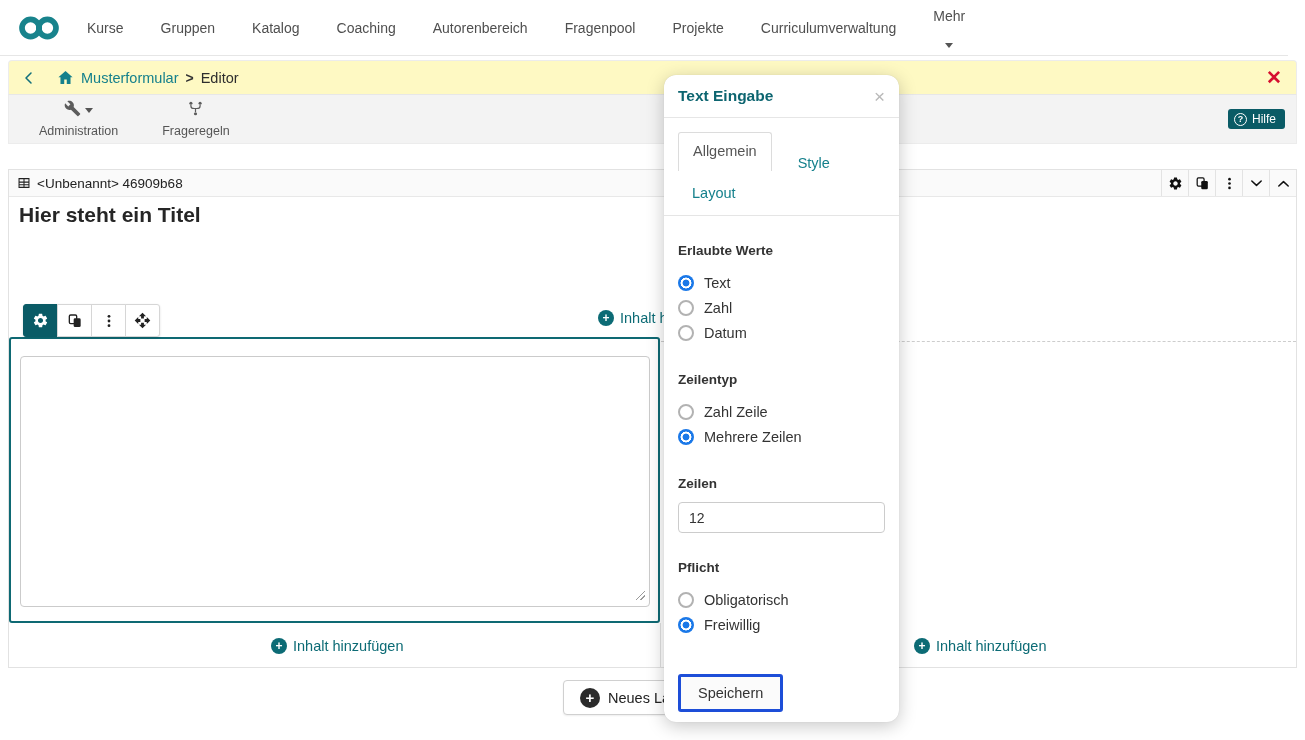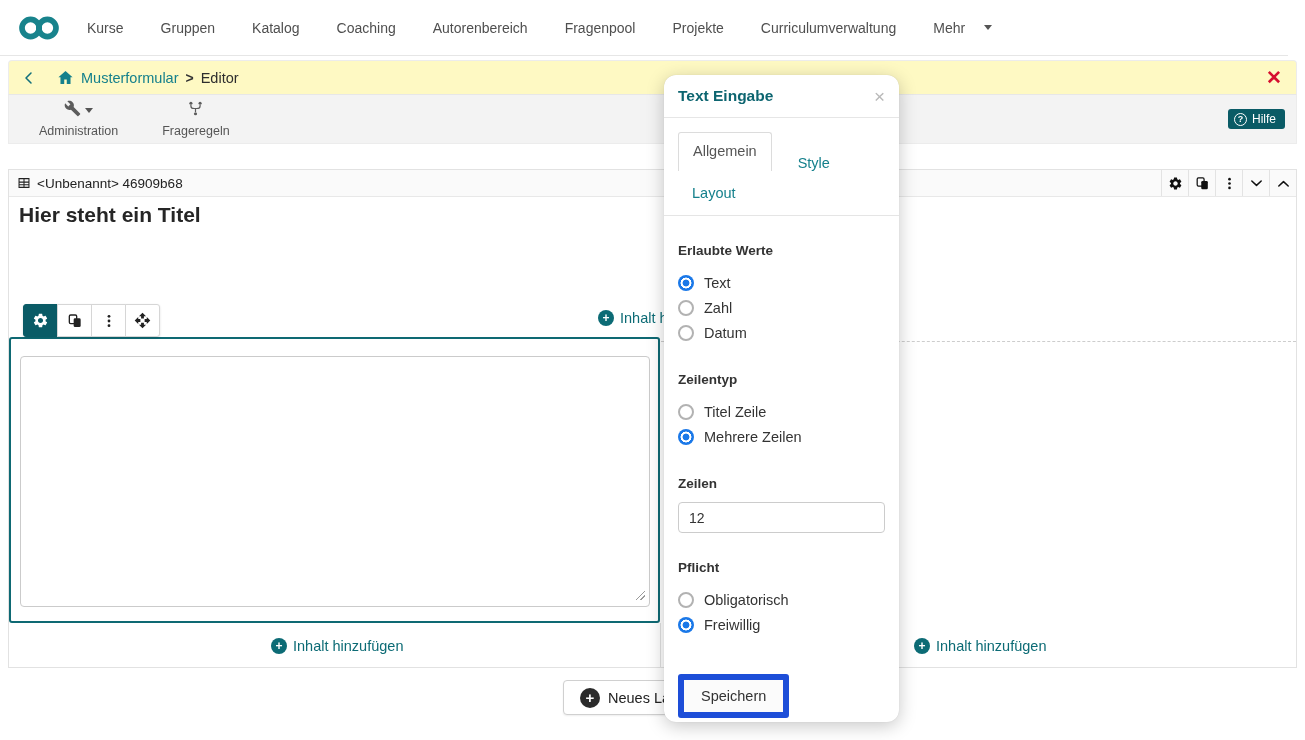--- a/index.html
+++ b/index.html
@@ -4,21 +4,21 @@
 <style>
   * { margin:0; padding:0; box-sizing:border-box; }
   html,body { width:1305px; height:740px; background:#fff; font-family:"Liberation Sans", sans-serif; }
   .page { position:relative; width:1305px; height:740px; overflow:hidden; background:#fff; }
 
   
   .navbar { position:absolute; top:0; left:0; right:17px; height:56px; background:#fff; border-bottom:1px solid #e6e6e6; display:flex; align-items:center; }
   .logo { margin-left:18px; display:flex; align-items:center; color:#18838c; }
   .nav-menu { display:flex; align-items:center; list-style:none; margin-left:27px; gap:37px; }
   .nav-item { font-size:14px; color:#4f4f4f; cursor:pointer; white-space:nowrap; }
-  .nav-more { display:flex; align-items:center; gap:19px; }
+  .nav-more { display:flex; align-items:center; gap:19px;flex-direction:column; }
   .caret-down { width:0; height:0; border-left:4px solid transparent; border-right:4px solid transparent; border-top:5px solid #555; display:inline-block; }
   .nav-right { margin-left:auto; margin-right:14px; display:flex; align-items:center; gap:11px; }
   .presence-dot { width:13px; height:13px; border-radius:50%; background:#1e7b1e; }
   .nav-badge { background:#8b8b8b; color:#fff; font-size:10.5px; font-weight:bold; padding:2px 8px; border-radius:9px; letter-spacing:.3px; }
   .search-btn { color:#3d3d3d; display:flex; align-items:center; }
   .avatar { width:31px; height:31px; border-radius:50%; border:1px solid #ddd;
     background:
       radial-gradient(circle at 50% 44%, #e9d2b8 0 6px, rgba(0,0,0,0) 7px),
       linear-gradient(180deg,#d8d3cb 0 22%, #8a7361 40%, #3a332e 75%, #2b2724 100%);
   }
@@ -89,21 +89,21 @@
   .tab-divider { border-bottom:1px solid #e5e5e5; margin:13px -14px 0 -14px; }
 
   .sec-label { font-size:13.5px; font-weight:bold; color:#333; margin-top:27px; }
   .radio-group { margin-top:12px; }
   .radio-row { display:flex; align-items:center; gap:10px; height:25px; cursor:pointer; }
   .radio { width:16px; height:16px; border-radius:50%; flex:none; }
   .radio.off { border:2px solid #b2b2b2; background:#fff; }
   .radio.on { background:radial-gradient(circle, #1a78e8 0 3.4px, #fff 3.6px 5.4px, #1a78e8 5.6px 8px); }
   .radio-label { font-size:14.5px; color:#333; }
   .text-input { margin-top:11px; width:100%; height:31px; border:1px solid #ccc; border-radius:4px; padding:0 10px; font-size:14px; color:#333; font-family:"Liberation Sans",sans-serif; outline:none; background:#fff; }
-  .save-btn { margin-top:37px; padding:8px 17px; background:#fbfbfb; border:6px solid #1d4ed8; border-radius:3px; font-size:14.5px; color:#333; cursor:pointer; font-family:"Liberation Sans",sans-serif; }
+  .save-btn { margin-top:37px; padding:8px 17px; background:#fbfbfb; border:3px solid #1d4ed8; border-radius:3px; font-size:14.5px; color:#333; cursor:pointer; font-family:"Liberation Sans",sans-serif; }
 </style>
 </head>
 <body>
 
 <div class="page">
 
   <header class="navbar">
     <span class="logo">
       <svg width="42" height="26" viewBox="0 0 40 24">
           <circle cx="12" cy="12" r="8.2" fill="none" stroke="currentColor" stroke-width="5.4"></circle>
@@ -299,21 +299,21 @@
         <div class="radio-row">
           <span class="radio off"></span>
           <span class="radio-label">Datum</span>
         </div>
       </div>
 
       <div class="sec-label">Zeilentyp</div>
       <div class="radio-group">
         <div class="radio-row">
           <span class="radio off"></span>
-          <span class="radio-label">Titel Zeile</span>
+          <span class="radio-label">Zahl Zeile</span>
         </div>
         <div class="radio-row">
           <span class="radio on"></span>
           <span class="radio-label">Mehrere Zeilen</span>
         </div>
       </div>
 
       <div class="sec-label">Zeilen</div>
       <input class="text-input" type="text" value="12" style="">
 

